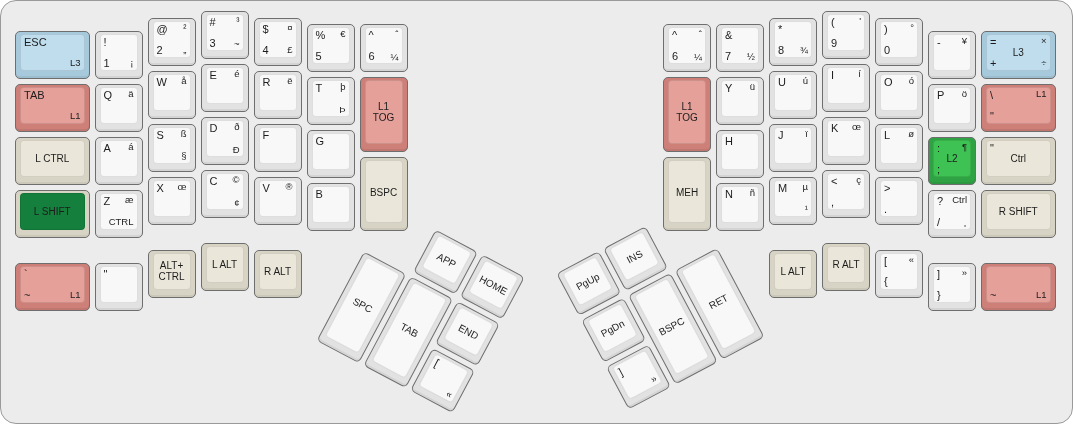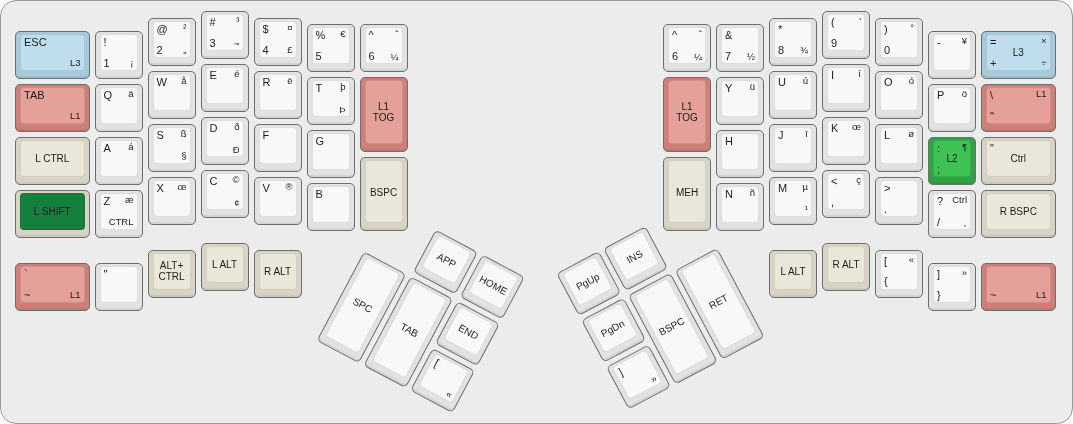--- a/index.html
+++ b/index.html
@@ -395,21 +395,21 @@
       <div class="key" style="left: 267px; top: 180.875px; width: 48px; height: 48px; background: rgb(226, 226, 226);">
         <div class="face" style="background: rgb(248, 248, 248);">
           <span class="lab tl">?</span>
           <span class="lab tr">Ctrl</span>
           <span class="lab bl">/</span>
           <span class="lab br">¸</span>
         </div>
       </div>
       <div class="key" style="left: 320px; top: 180.875px; width: 74.5px; height: 48px; background: rgb(216, 212, 197);">
         <div class="face" style="background: rgb(234, 230, 217);">
-          <span class="lab c">R BSPC</span>
+          <span class="lab c">R SHIFT</span>
         </div>
       </div>
       <div class="key" style="left: 108px; top: 240.5px; width: 48px; height: 48px; background: rgb(216, 212, 197);">
         <div class="face" style="background: rgb(234, 230, 217);">
           <span class="lab c">L ALT</span>
         </div>
       </div>
       <div class="key" style="left: 161px; top: 233.875px; width: 48px; height: 48px; background: rgb(216, 212, 197);">
         <div class="face" style="background: rgb(234, 230, 217);">
           <span class="lab c">R ALT</span>

